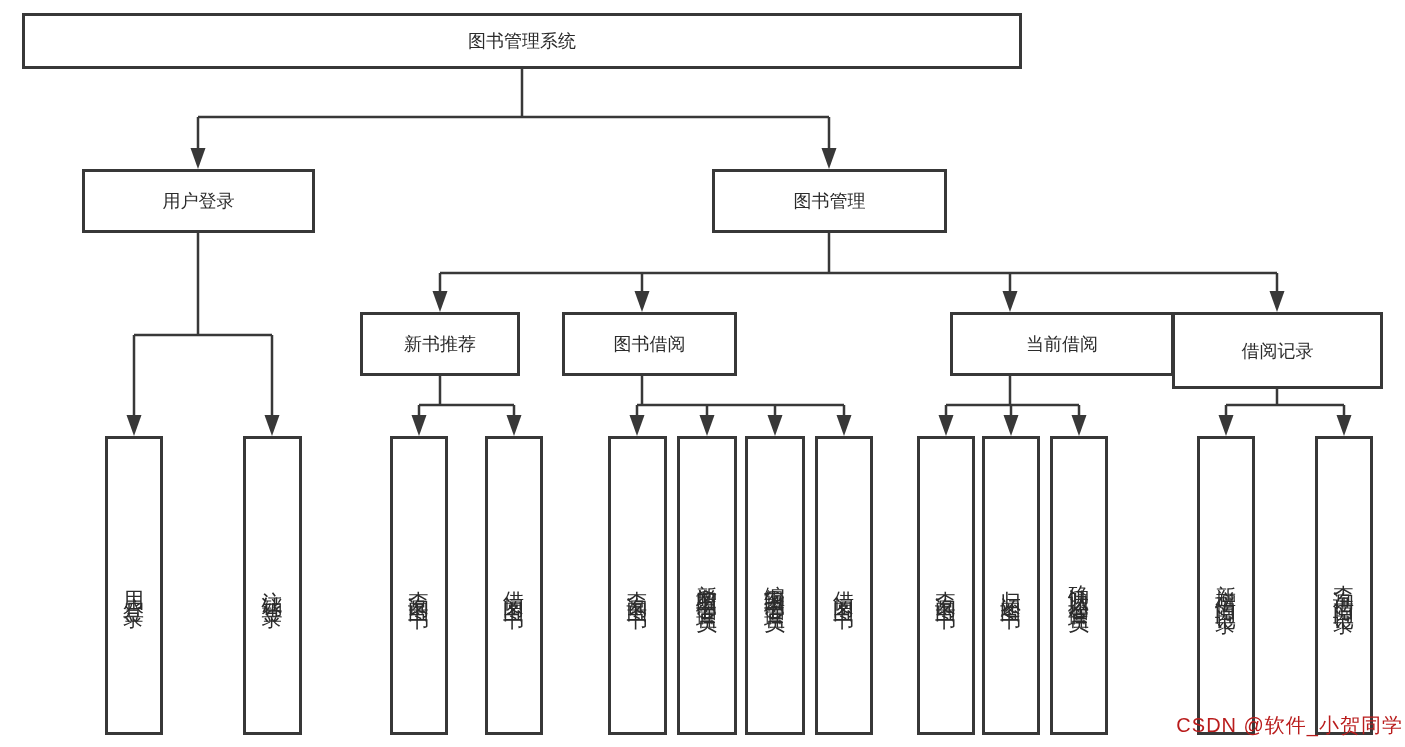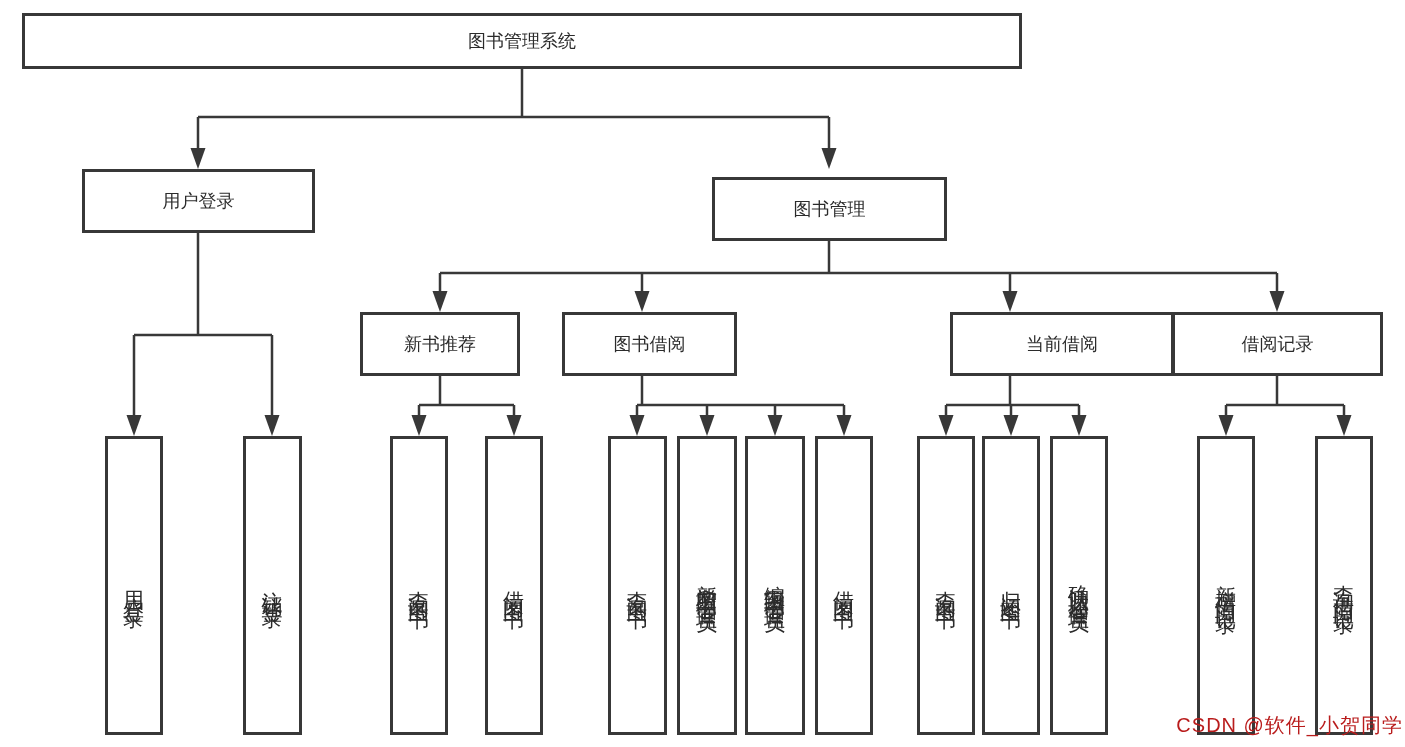--- a/index.html
+++ b/index.html
@@ -38,25 +38,25 @@
   .leaf {
     writing-mode: vertical-lr;
     text-orientation: mixed;
     font-size: 21px;
     letter-spacing: 6px;
     line-height: 1;
   }
   
   #n-root            { left: 22px;   top: 13px;  width: 1000px; height: 56px; }
   #n-user-login      { left: 82px;   top: 169px; width: 233px;  height: 64px; }
-  #n-book-management { left: 712px;  top: 177px; width: 235px;  height: 64px; }
+  #n-book-management { left: 712px;  top: 169px; width: 235px;  height: 64px; }
   #n-new-book        { left: 360px;  top: 312px; width: 160px;  height: 64px; }
   #n-book-borrow     { left: 562px;  top: 312px; width: 175px;  height: 64px; }
   #n-current-borrow  { left: 950px;  top: 312px; width: 224px;  height: 64px; }
-  #n-borrow-record   { left: 1172px; top: 312px; width: 211px;  height: 64px; }
+  #n-borrow-record   { left: 1172px; top: 312px; width: 211px;  height: 77px; }
   
   .leaf { top: 436px; height: 299px; width: 58px; }
   #l-login       { left: 105px; }
   #l-logout      { left: 243px; width: 59px; }
   #l-nb-query    { left: 390px; }
   #l-nb-borrow   { left: 485px; }
   #l-bb-query    { left: 608px; width: 59px; }
   #l-bb-add      { left: 677px; width: 60px; letter-spacing: 4px; }
   #l-bb-edit     { left: 745px; width: 60px; letter-spacing: 4px; }
   #l-bb-borrow   { left: 815px; }

